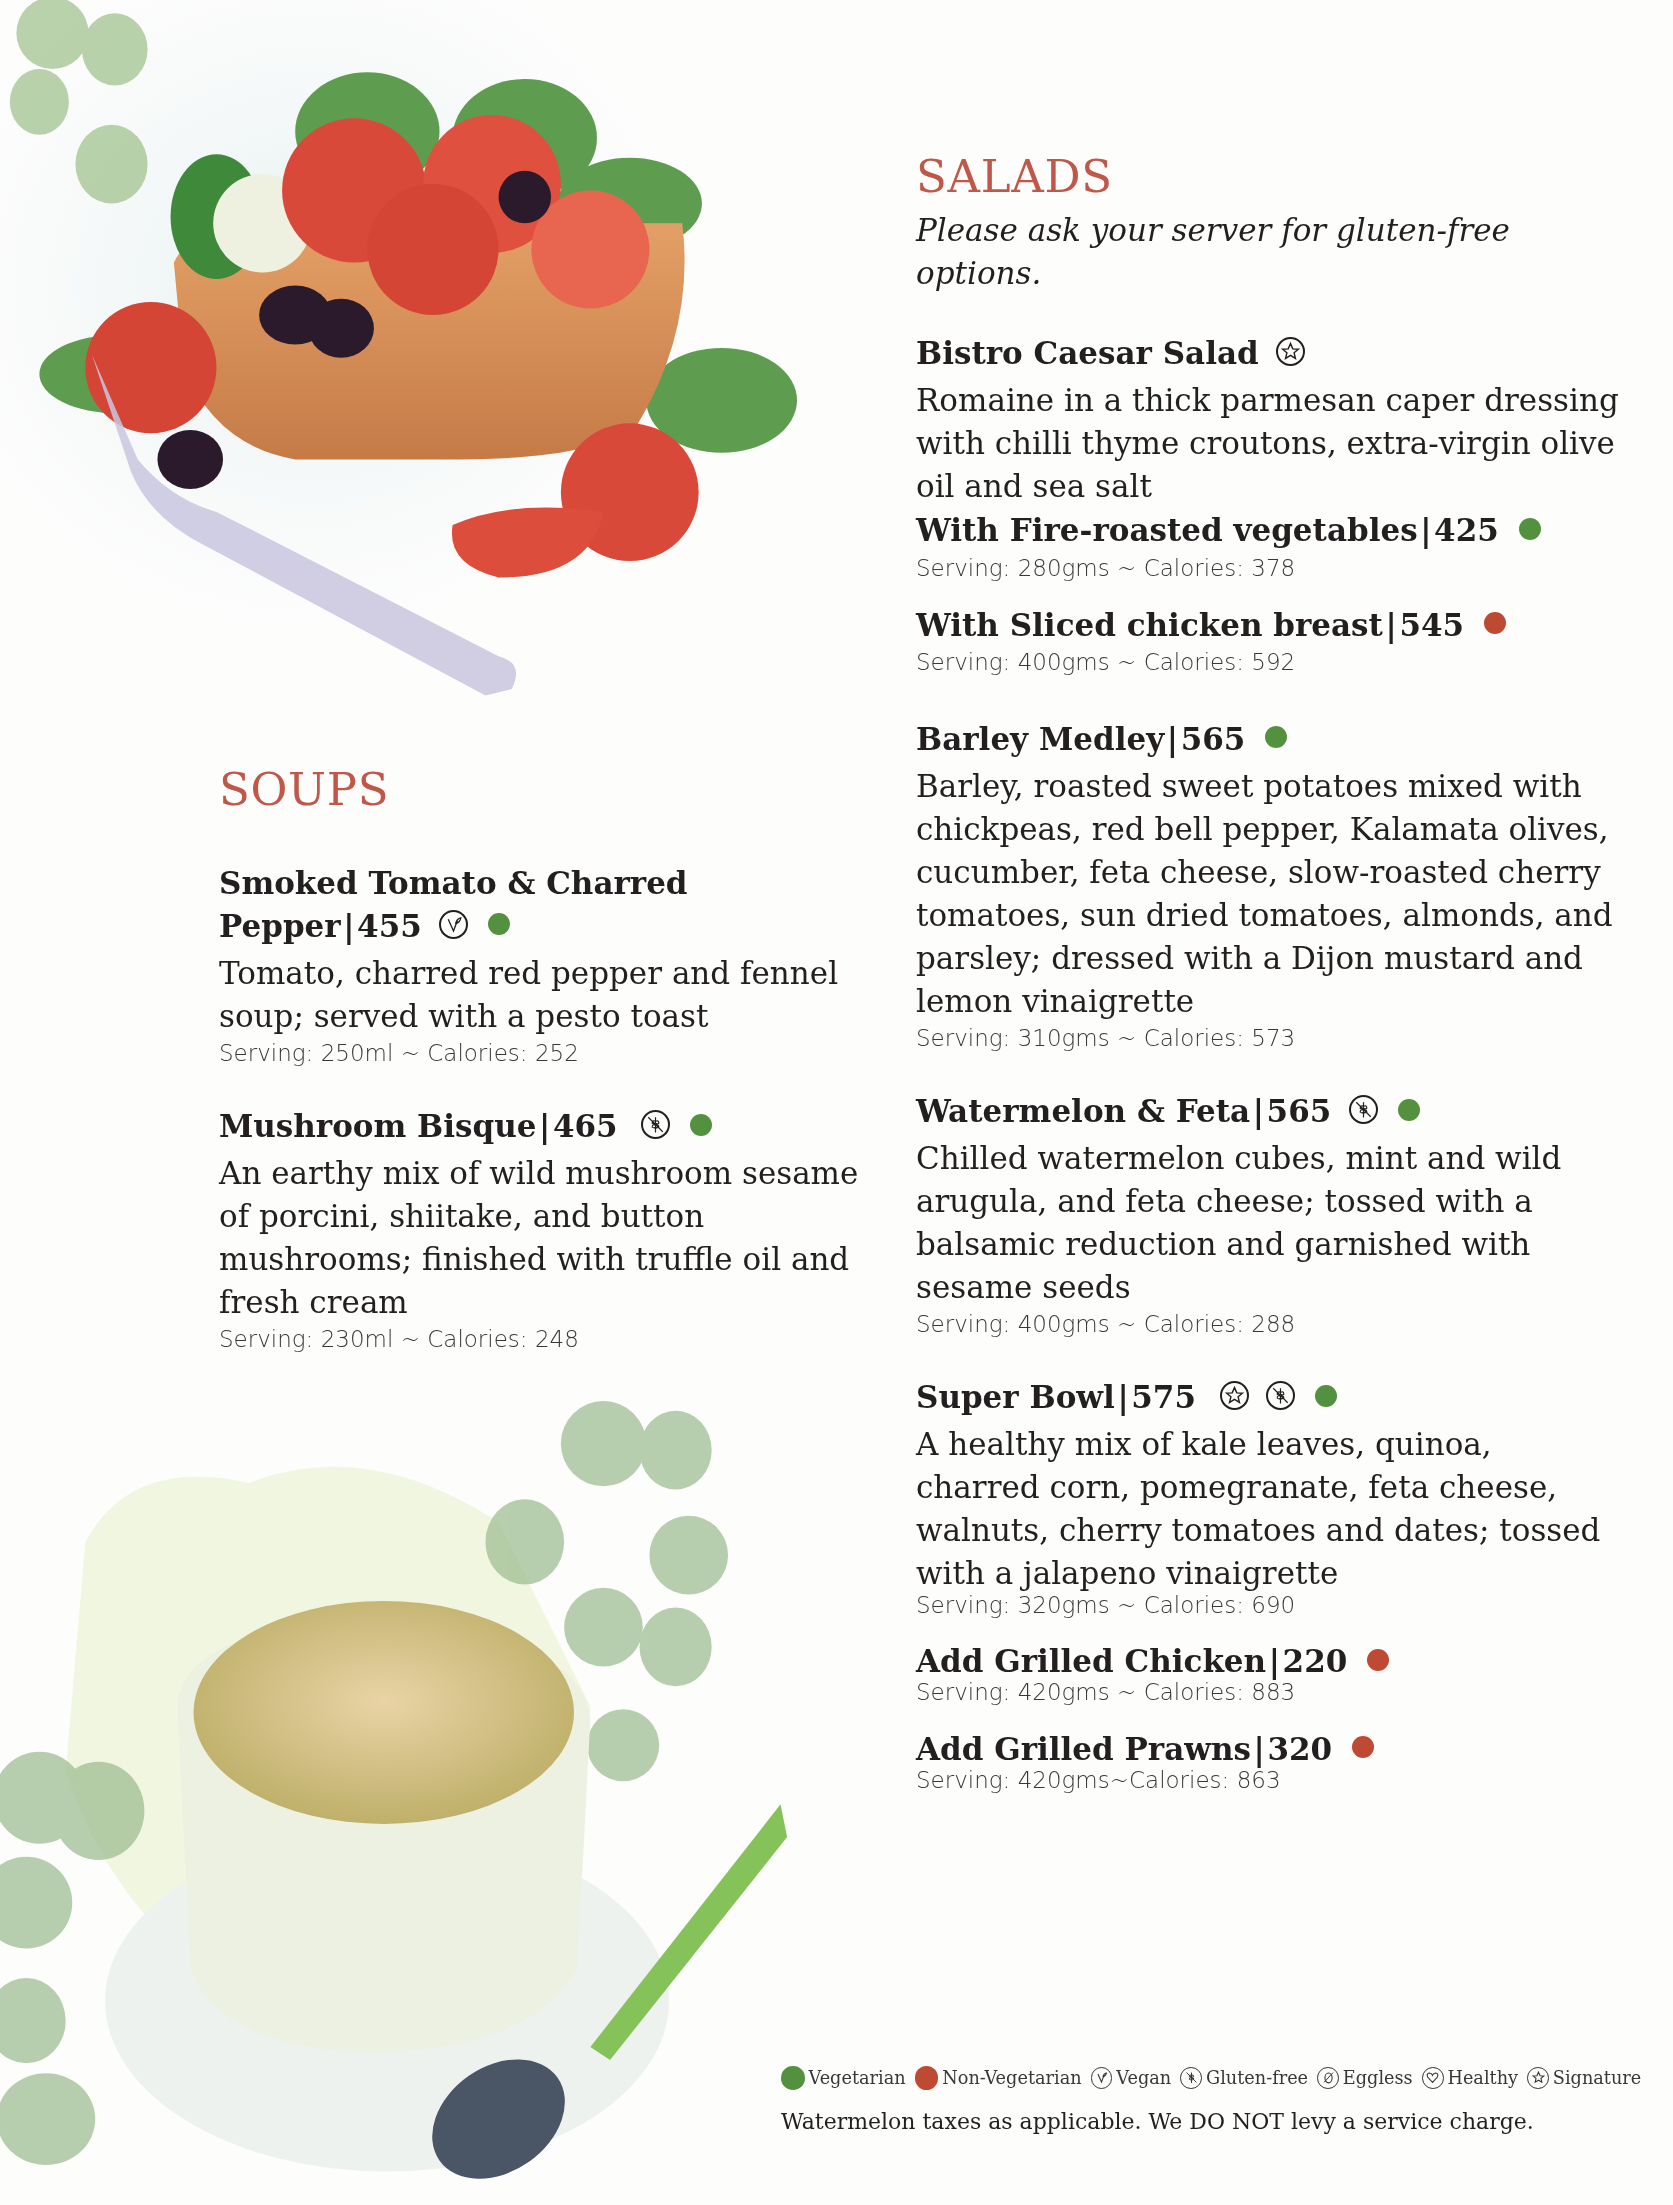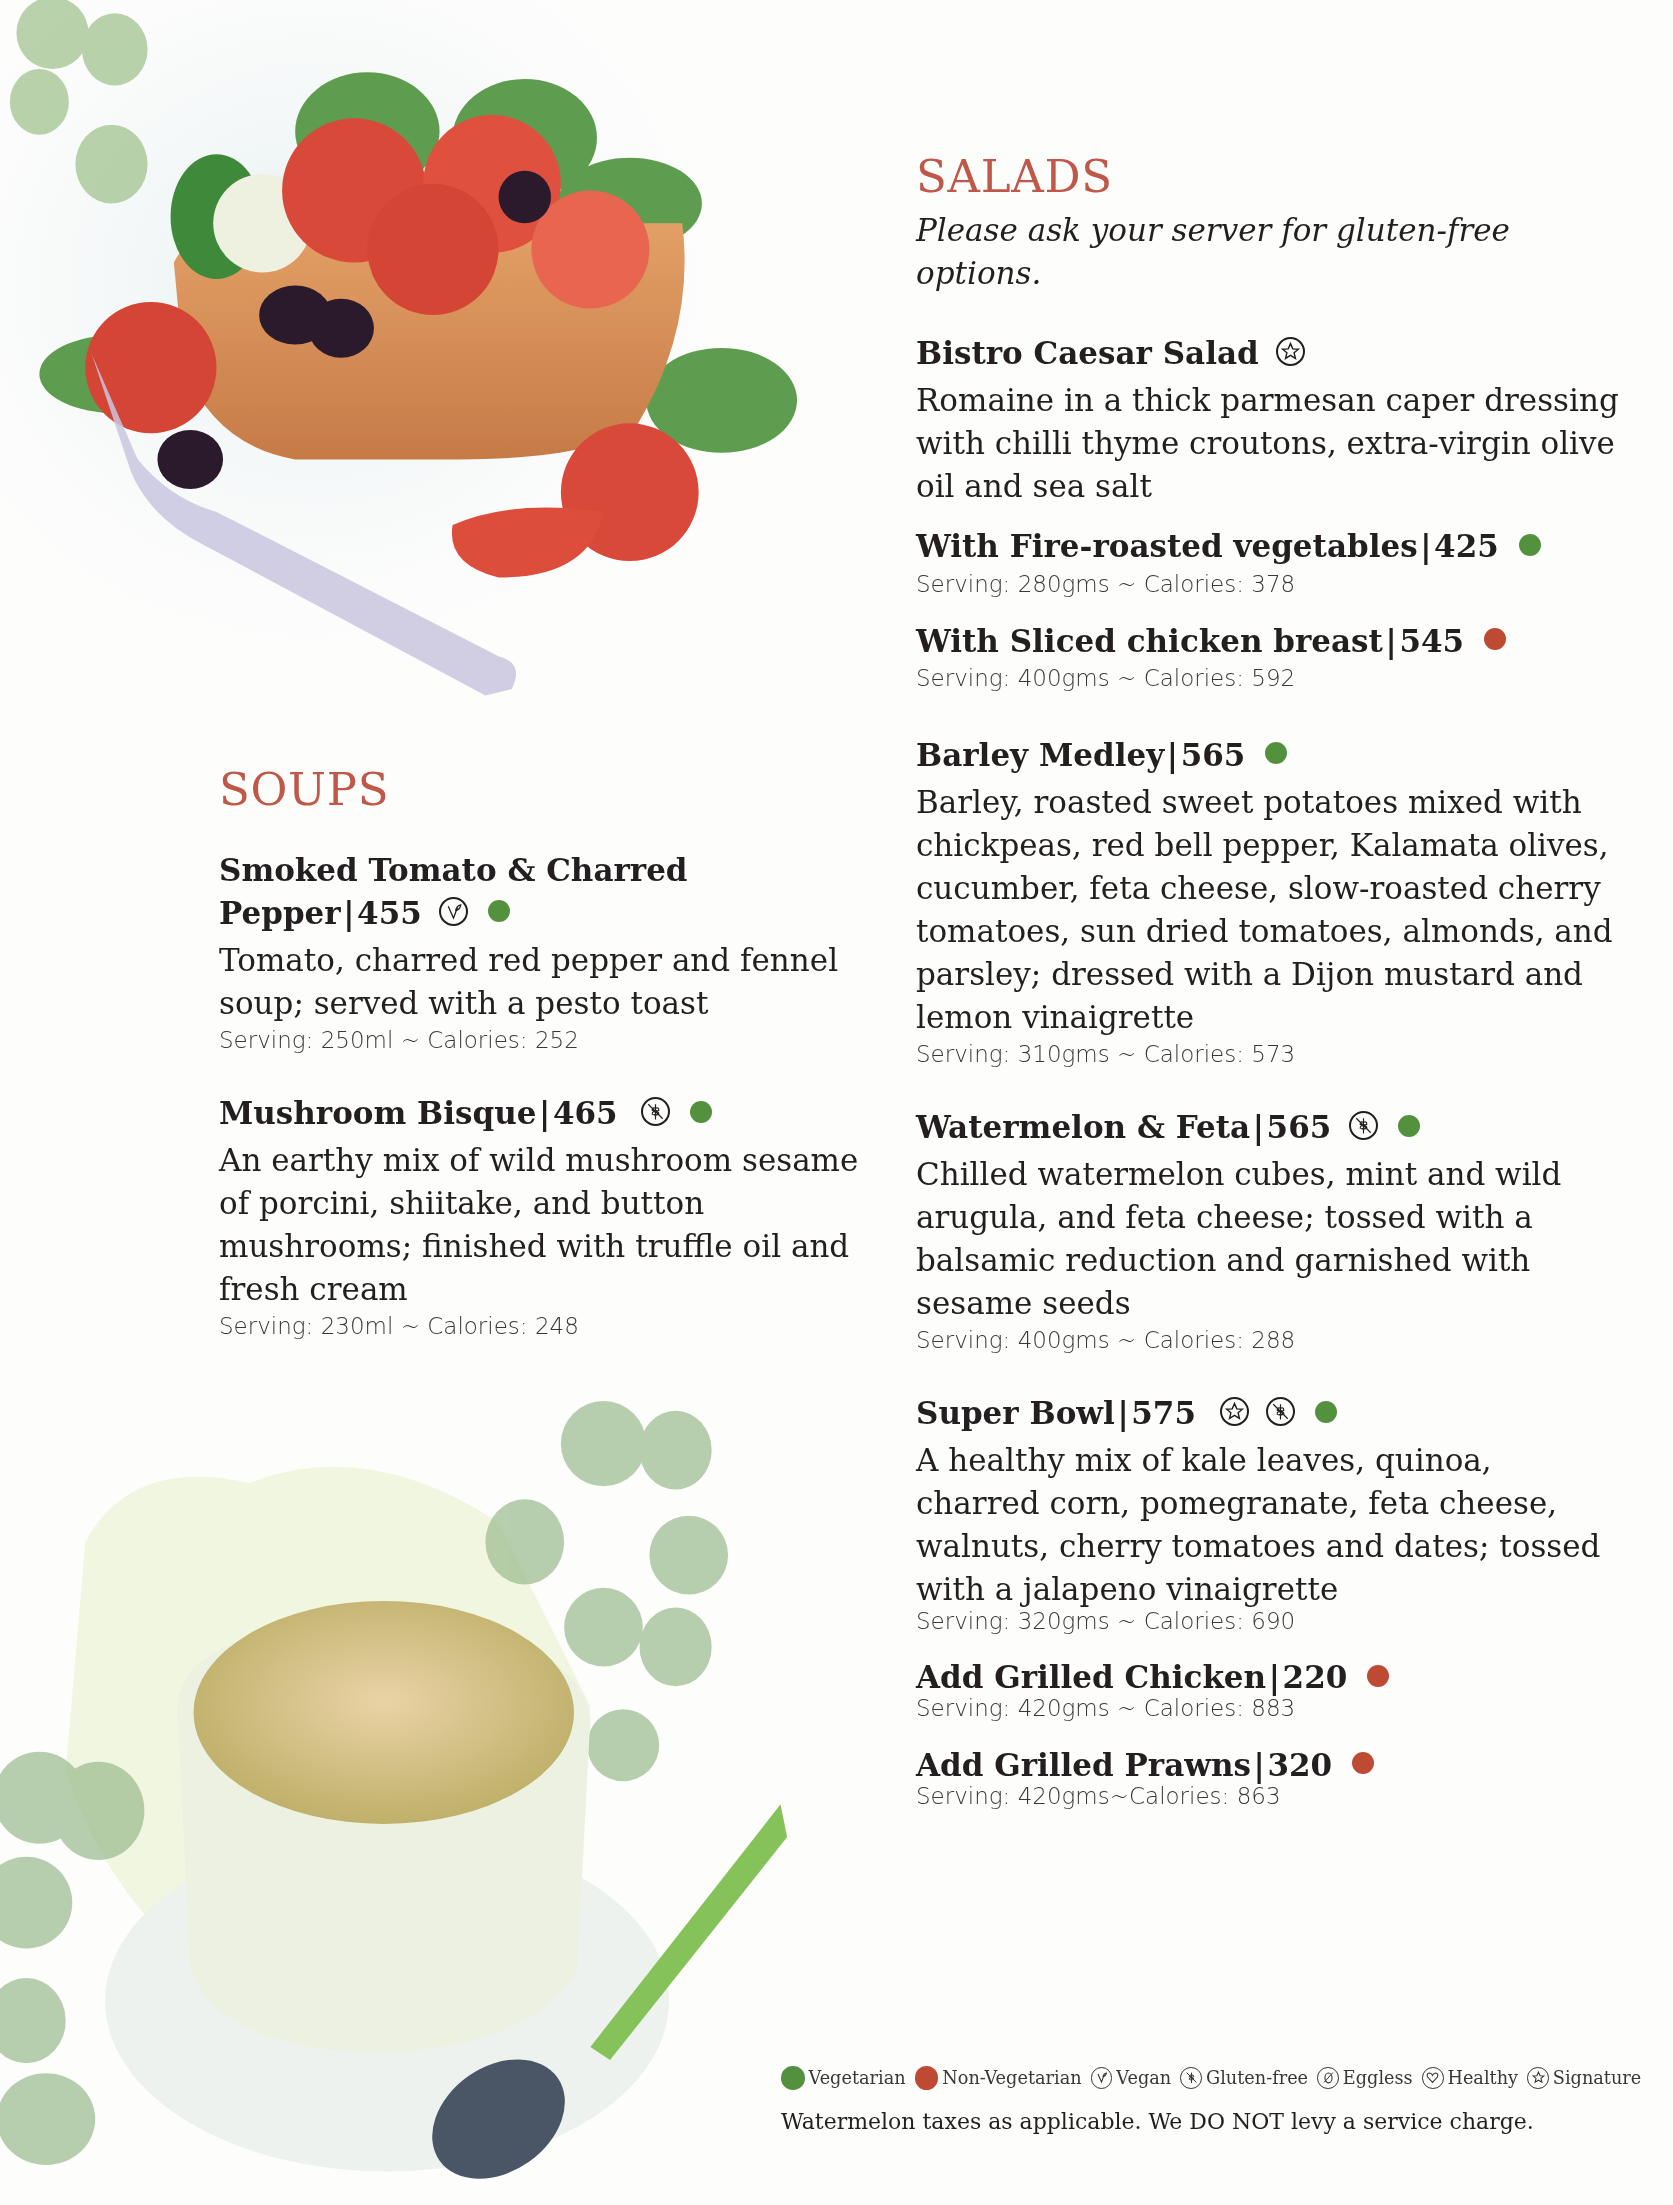--- a/index.html
+++ b/index.html
@@ -140,21 +140,21 @@
     <span class="item-title">
       <span>Bistro Caesar Salad</span>
       <span class="badge">
         <svg viewBox="0 0 38 38">
             <path d="M19 7 L22.5 15 L31 15.5 L24.5 21 L26.5 29.5 L19 25 L11.5 29.5 L13.5 21 L7 15.5 L15.5 15 Z" fill="none" stroke="#231f20" stroke-width="2.2"></path>
           </svg>
       </span>
     </span>
     <p class="desc">Romaine in a thick parmesan caper dressing with chilli thyme croutons, extra-virgin olive oil and sea salt</p>
 
-    <div style="margin-top:17px">
+    <div style="margin-top:1px">
       <span class="item-title">
         <span>With Fire-roasted vegetables</span><span class="sep">|</span><span>425</span>
         <span class="dot veg"></span>
       </span>
       <p class="meta">Serving: 280gms ~ Calories: 378</p>
     </div>
 
     <div style="margin-top:21px">
       <span class="item-title">
         <span>With Sliced chicken breast</span><span class="sep">|</span><span>545</span>
@@ -219,21 +219,21 @@
         <span class="dot nonveg"></span>
       </span>
       <p class="meta" style="margin-top:-5.2px">Serving: 420gms~Calories: 863</p>
     </div>
   </div>
 </div>
 
 <div class="col" id="soups-col">
   <h1 class="section-title">SOUPS</h1>
 
-  <div class="item" style="margin-top:33px; width:472px">
+  <div class="item" style="margin-top:46px; width:472px">
     <span class="item-title">
       <span>Smoked Tomato &amp; Charred Pepper</span><span class="sep">|</span><span>455</span>
       <span class="badge">
         <svg viewBox="0 0 38 38">
             <path d="M11 11 L19 29 L25 13 M22 18 Q24 10 30 9 Q29 16 22 18" fill="none" stroke="#231f20" stroke-width="2"></path>
           </svg>
       </span>
       <span class="dot veg"></span>
     </span>
   </div>

